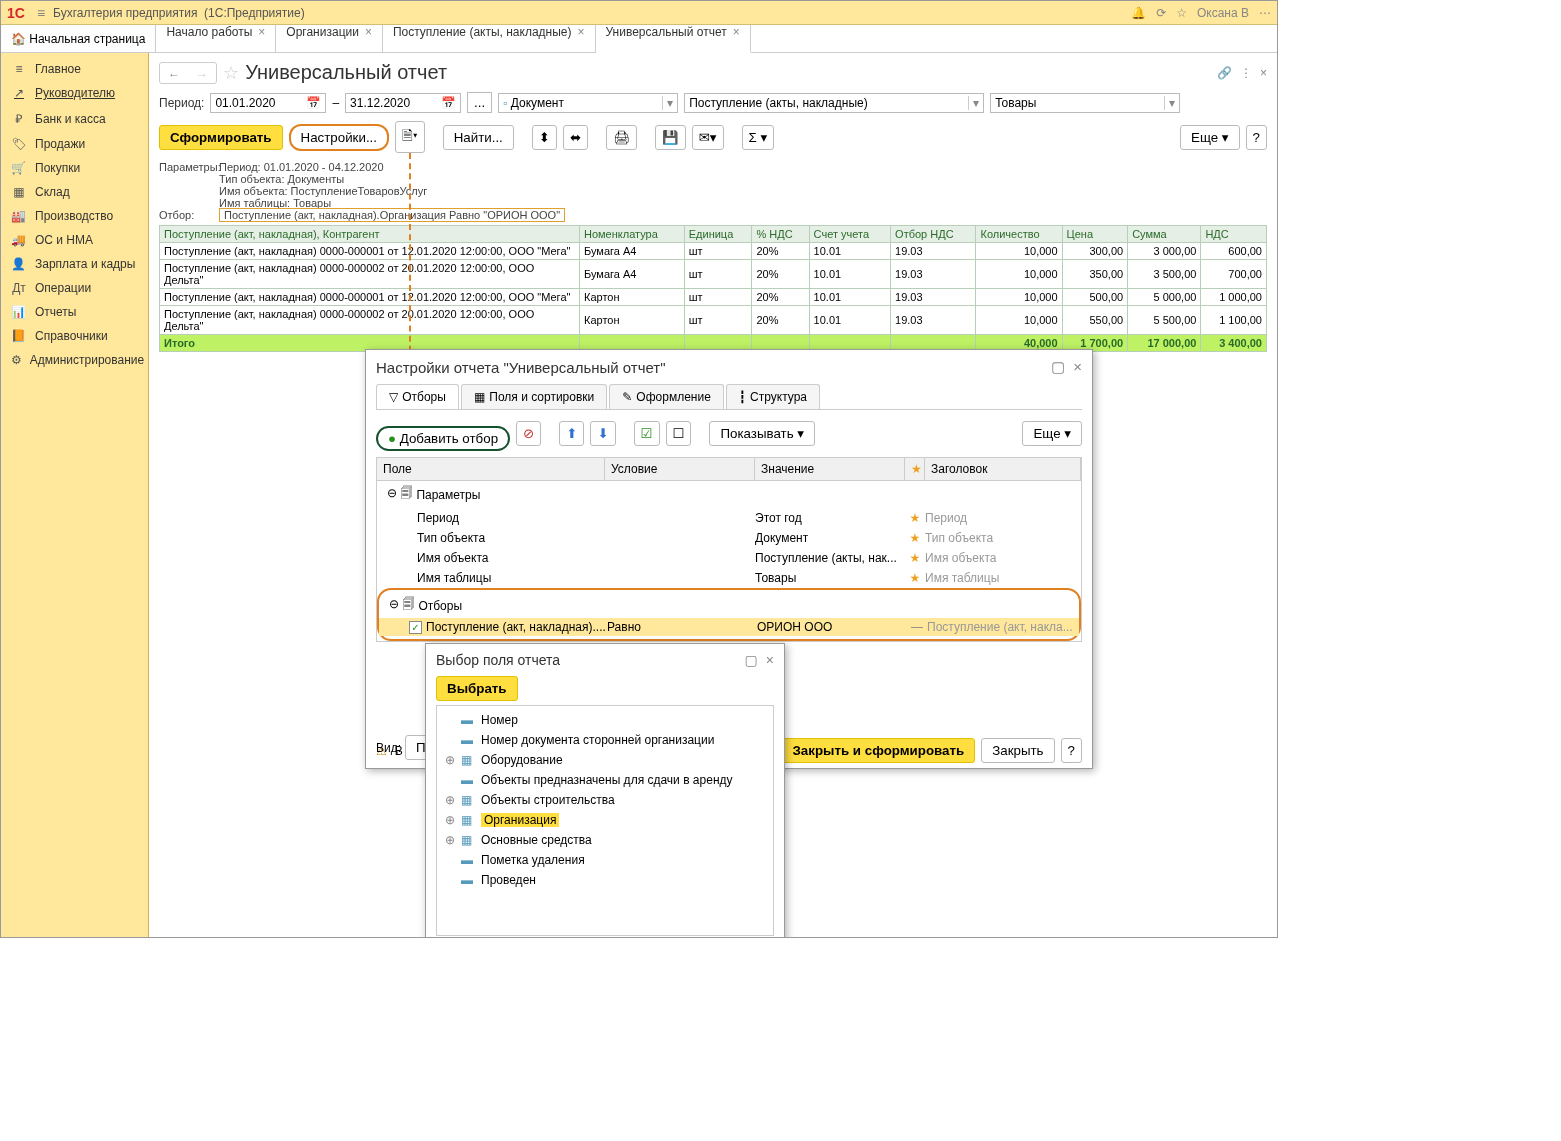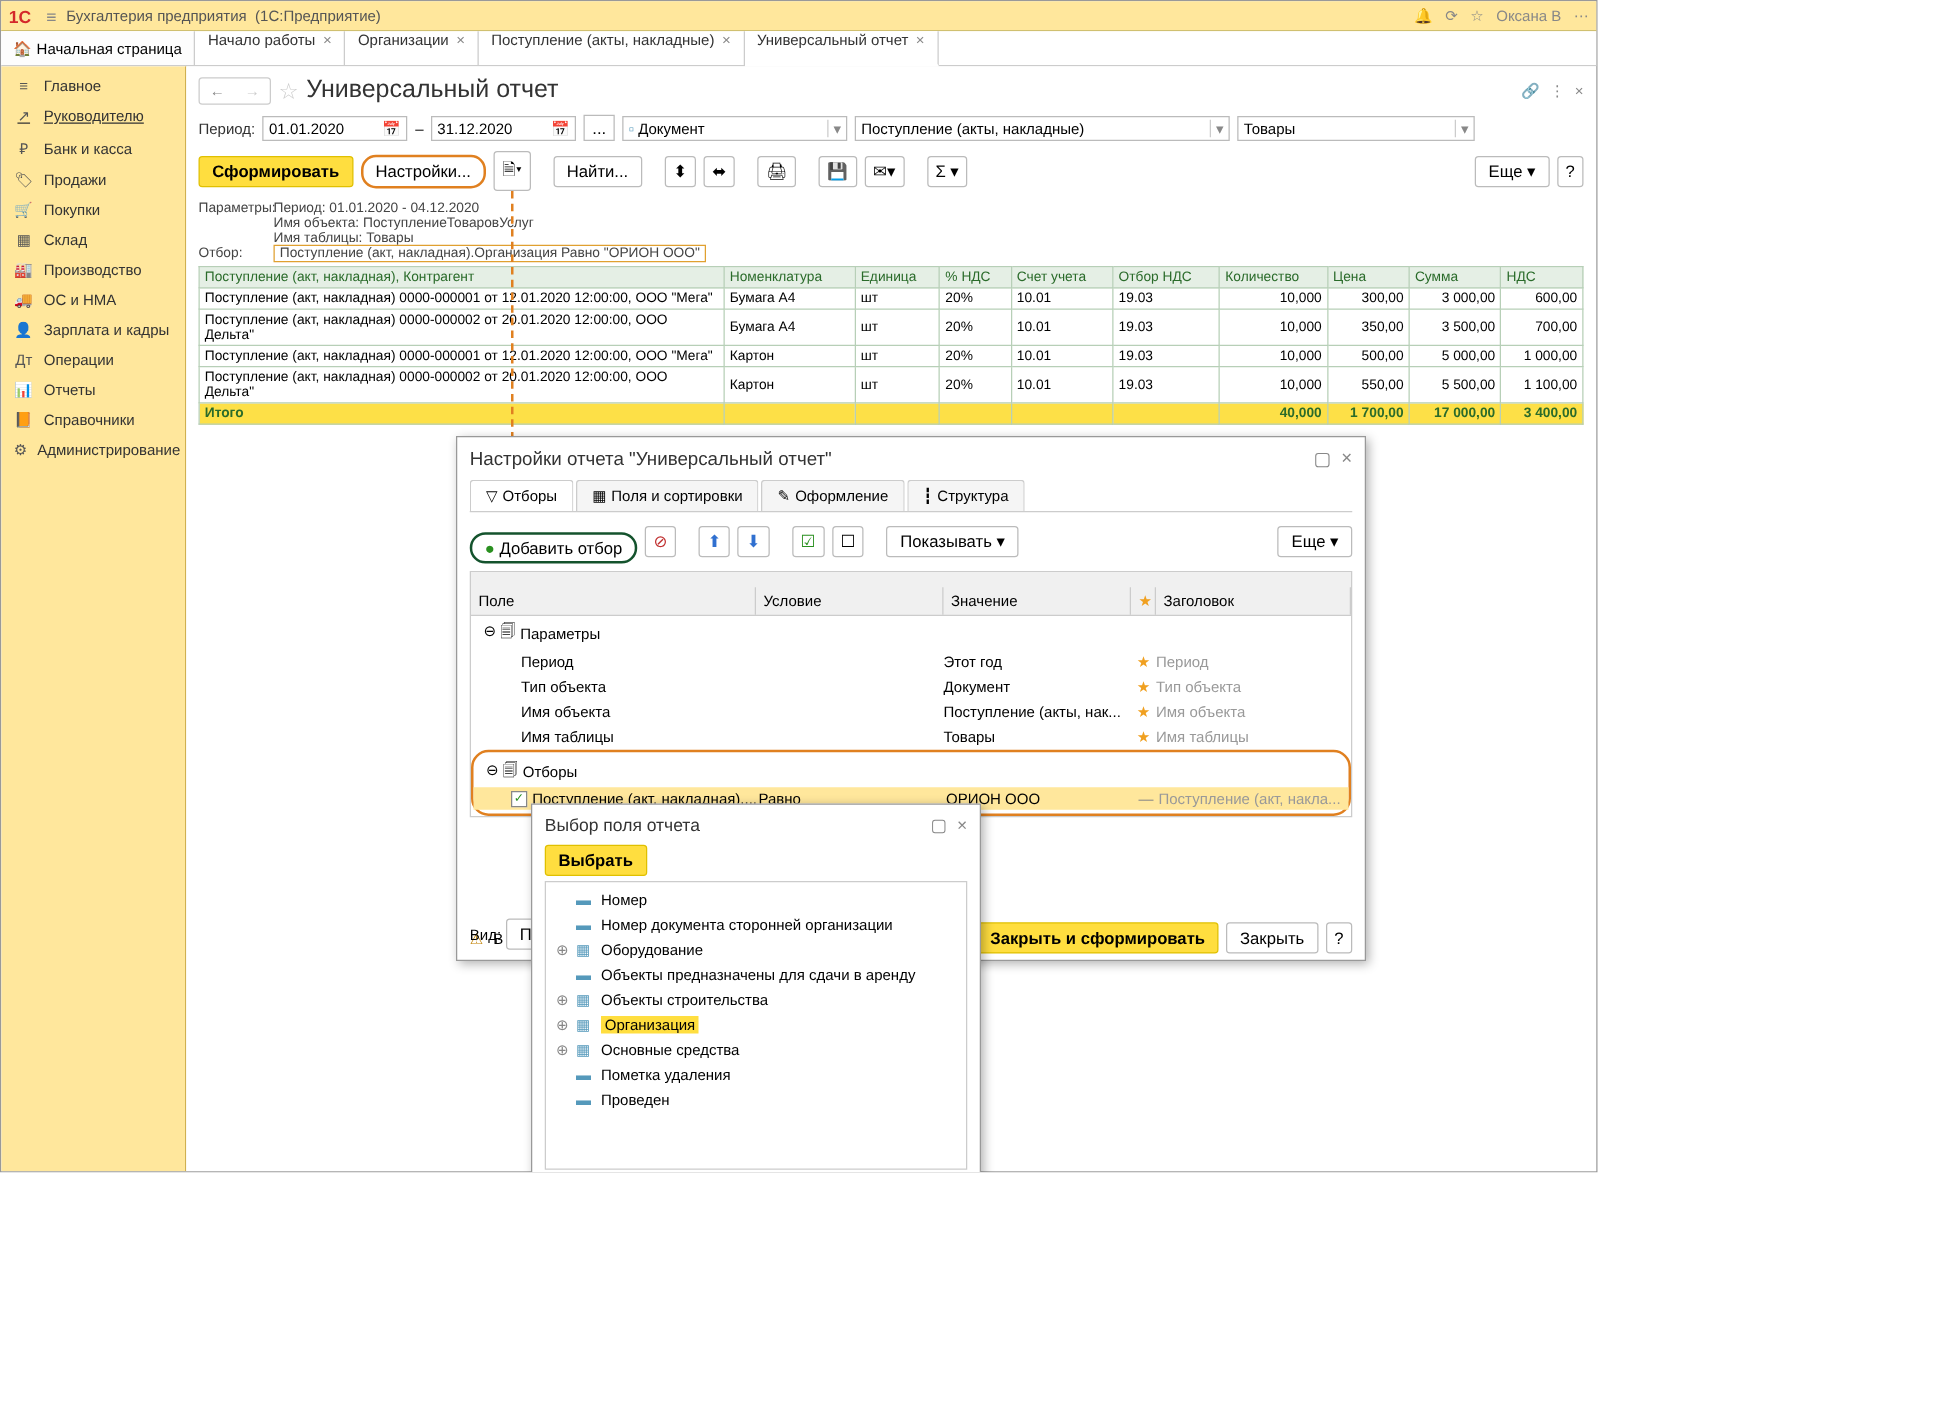--- a/index.html
+++ b/index.html
@@ -60,38 +60,38 @@
 .paramsbox .row { display: flex; }
 .paramsbox .label { width: 60px; color: #444; }
 .paramsbox .val { color: #444; }
 .paramsbox .filterval { border: 1px solid #e0a030; padding: 0 4px; }
 
 
 .reporttable { margin: 4px 10px; border-collapse: collapse; width: calc(100% - 20px); font-size: 11px; }
 .reporttable th, .reporttable td { border: 1px solid #b7cfb7; padding: 2px 4px; text-align: left; }
 .reporttable th { background: #e5efe5; color: #2a6b2a; font-weight: normal; }
 .reporttable td.num { text-align: right; }
-.reporttable tr.total td { background: #fde047; color: #2a6b2a; font-weight: bold; }
+.reporttable tr.total td { background: #bef264; color: #2a6b2a; font-weight: bold; }
 
 
 .dialog { position: absolute; background: #fff; border: 1px solid #999; box-shadow: 2px 2px 8px rgba(0,0,0,0.3); }
 .dlg-settings { left: 216px; top: 296px; width: 728px; height: 420px; display: flex; flex-direction: column; }
 .dlg-title { padding: 8px 10px; font-size: 15px; color: #333; display: flex; align-items: center; }
 .dlg-title .right { margin-left: auto; display: flex; gap: 8px; color: #888; }
 .dlg-tabs { display: flex; border-bottom: 1px solid #ccc; margin: 0 10px; }
 .dlg-tab { padding: 5px 12px; border: 1px solid #ccc; border-bottom: none; margin-right: 2px; background: #f5f5f5; border-radius: 3px 3px 0 0; display: flex; align-items: center; gap: 4px; }
 .dlg-tab.active { background: #fff; }
 .dlg-toolbar { display: flex; align-items: center; padding: 6px 10px; gap: 6px; }
 .dlg-toolbar .btn.add { border: 2px solid #14532d; border-radius: 14px; padding: 3px 10px; margin-top: 10px; }
 .dlg-toolbar .btn.add .plus { color: #2a9020; font-weight: bold; }
 .dlg-toolbar .right { margin-left: auto; }
 
 .settable { margin: 0 10px; border: 1px solid #ccc; }
 .settable .header { display: flex; background: #f0f0f0; border-bottom: 1px solid #ccc; }
-.settable .header > div { padding: 4px 6px; border-right: 1px solid #ccc; margin-top: 12px; }
+.settable .header > div { padding: 4px 6px; border-right: 1px solid #ccc; }
 .settable .body { }
 .settable .row { display: flex; padding: 3px 0; align-items: center; }
 .settable .row .c1 { width: 228px; padding-left: 10px; display: flex; align-items: center; gap: 4px; }
 .settable .row .c2 { width: 150px; }
 .settable .row .c3 { width: 150px; }
 .settable .row .c4 { width: 20px; text-align: center; }
 .settable .row .c5 { flex:1; color: #999; }
 .settable .row.group { font-weight: normal; }
 .settable .row.sel { background: #ffe79c; }
 .settable .row.hl { border: 2px solid #e08020; border-radius: 14px; }
@@ -277,20 +277,24 @@
         <div style="margin-left:auto;display:flex;gap:6px;">
           <button class="btn"><span>Еще</span> ▾</button>
           <button class="btn icon">?</button>
         </div>
       </div>
 
       <div class="paramsbox">
         <div class="row">
               <div class="label">Параметры:</div>
               <div class="val">Период: 01.01.2020 - 04.12.2020</div>
+            </div>
+        <div class="row">
+              <div class="label"></div>
+              <div class="val">Тип объекта: Документы</div>
             </div>
         <div class="row">
               <div class="label"></div>
               <div class="val">Имя объекта: ПоступлениеТоваровУслуг</div>
             </div>
         <div class="row">
               <div class="label"></div>
               <div class="val">Имя таблицы: Товары</div>
             </div>
         <div class="row">

